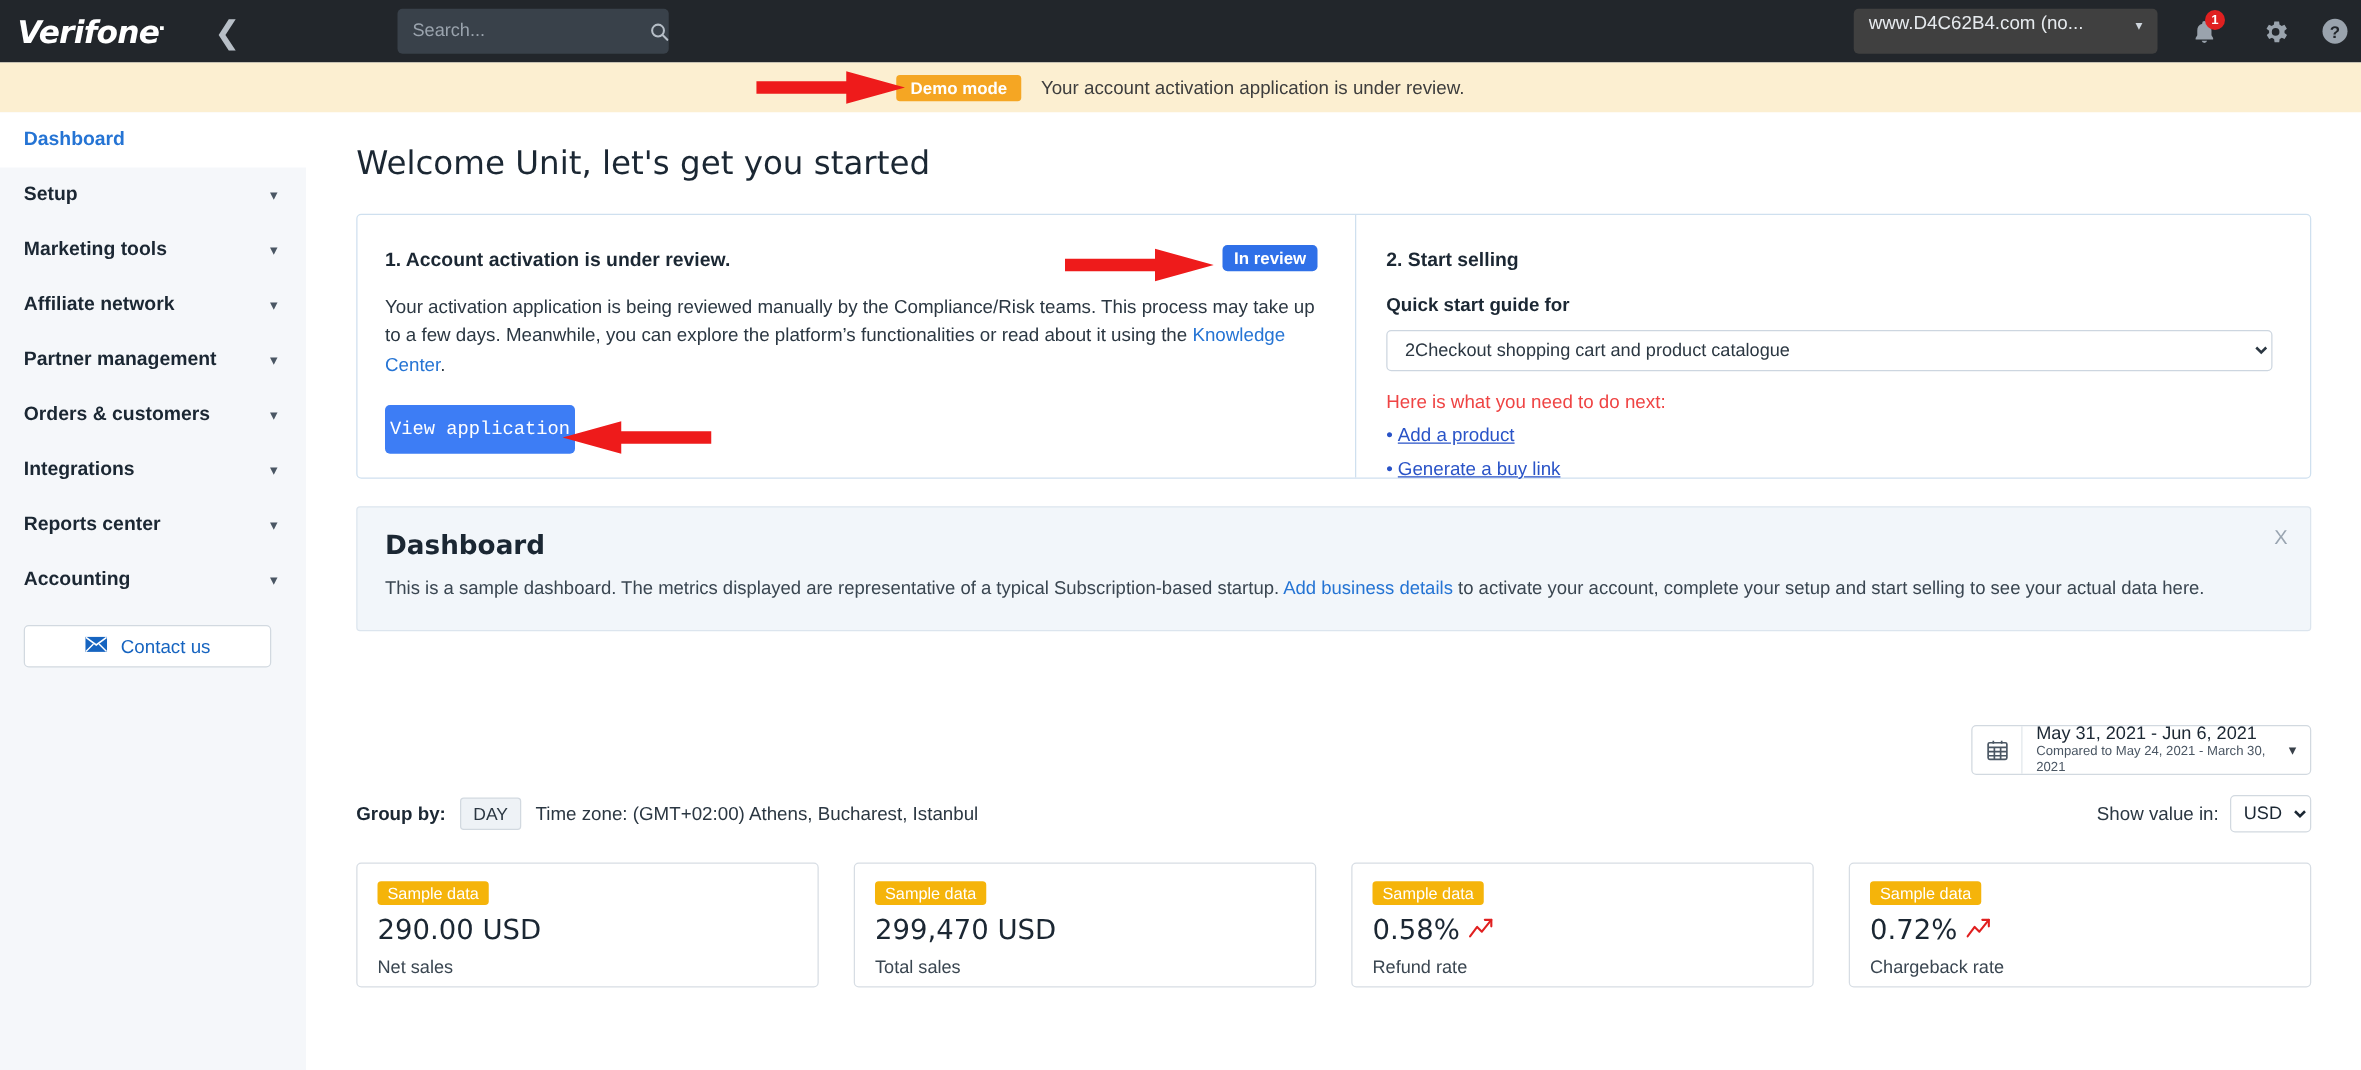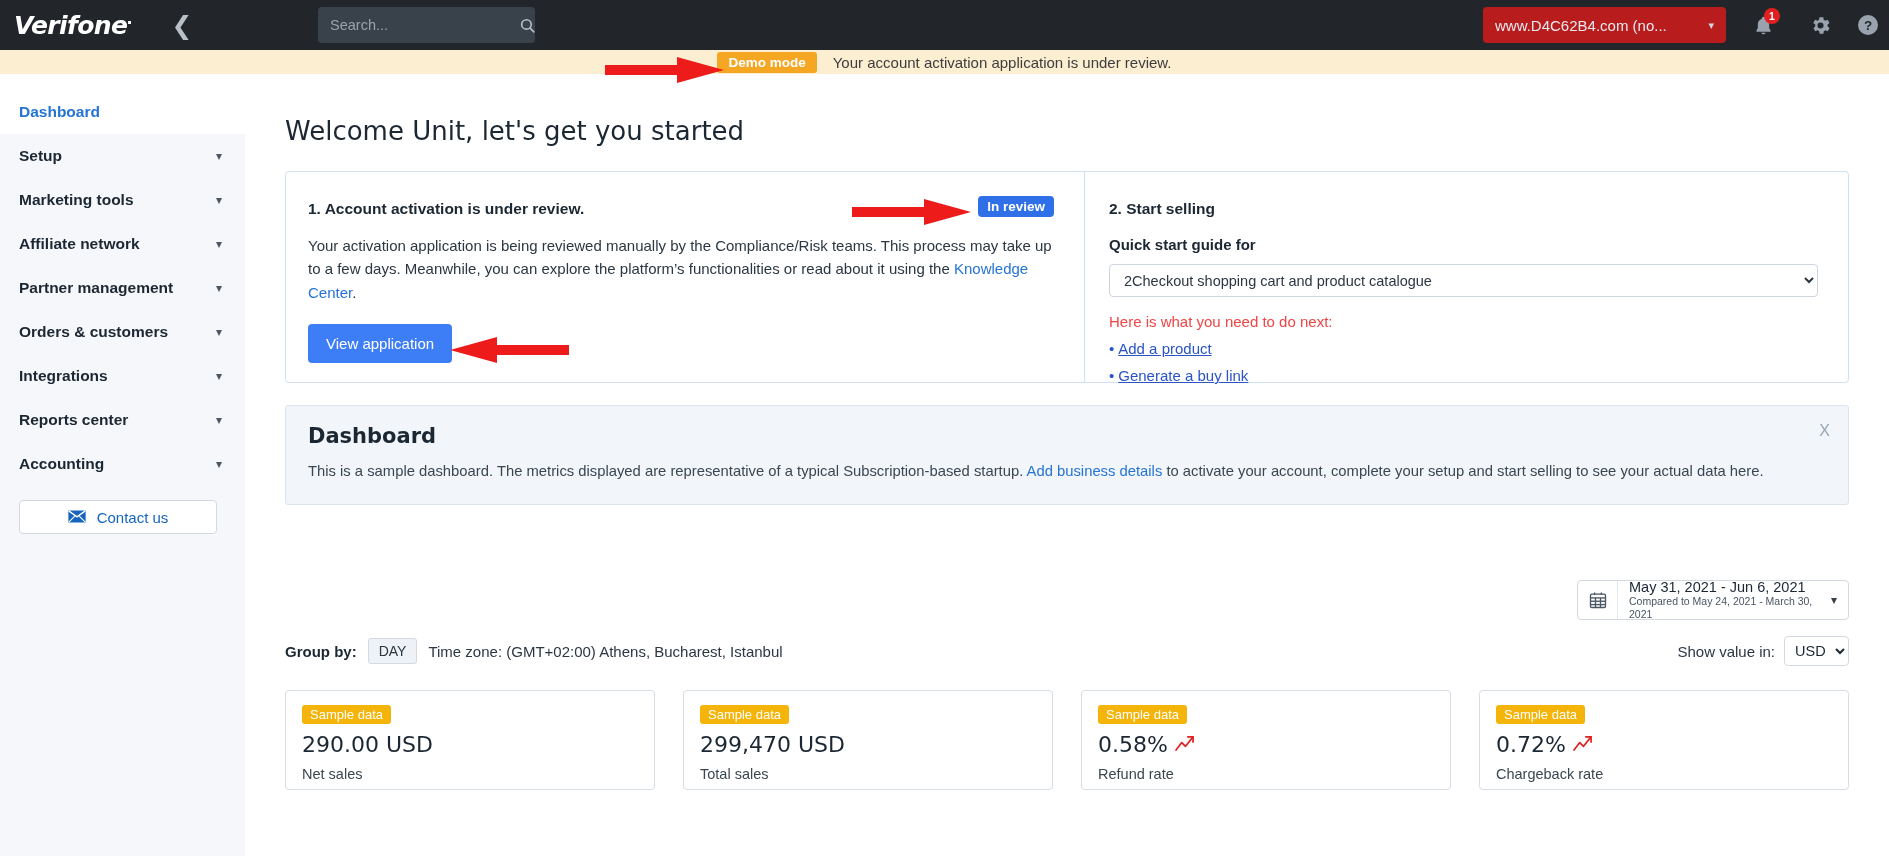--- a/index.html
+++ b/index.html
@@ -48,22 +48,22 @@
     color: #cfd6dd; font-size: 14.5px;
     padding-left: 12px;
     font-family: "Liberation Sans", sans-serif;
   }
   .search-input::placeholder { color: #9aa3ad; }
   .search-icon { width: 34px; display:flex; align-items:center; justify-content:center; cursor:pointer; }
 
   .acct-select {
     position: absolute; right: 163px; top: 7px;
     width: 243px; height: 36px;
-    background: #b91c1c; border-radius: 4px;
-    display: flex; align-items: center; justify-content: space-between;
+    background: #404040; border-radius: 4px;
+    display: flex; align-items: flex-end; justify-content: space-between;
     padding: 16px 12px; cursor: pointer;
   }
   .acct-label { color: #e6eaee; font-size: 15px; white-space: nowrap; overflow:hidden; }
   .acct-caret { color: #cfd6dd; font-size: 11px; }
 
   .hdr-icon {
     position: absolute; top: 0; height: 50px;
     display: flex; align-items: center; justify-content: center;
     cursor: pointer; width: 42px;
   }
@@ -75,21 +75,21 @@
     background: #e02020; color: #fff;
     font-size: 10.5px; font-weight: bold;
     border-radius: 50%;
     width: 16px; height: 16px;
     display:flex; align-items:center; justify-content:center;
   }
 
   
   .demo-banner {
     position: absolute; top: 50px; left: 0;
-    width: 1889px; height: 24px;
+    width: 1889px; height: 40px;
     background: #fcefd1;
     display: flex; align-items: center; justify-content: center;
   }
   .demo-chip {
     background: #f5a623; color: #ffffff;
     font-size: 13.5px; font-weight: bold;
     padding: 3px 11px; border-radius: 3px;
   }
   .demo-text { margin-left: 16px; color: #3d3d3d; font-size: 15px; }
 
@@ -151,22 +151,22 @@
     margin-top: 16px; font-size: 15px; color: #2b3742; line-height: 1.55;
     max-width: 750px;
   }
   .lnk { color: #2574d4; text-decoration: none; cursor: pointer; }
   .lnk-u { color: #2953c7; text-decoration: underline; cursor: pointer; }
   .view-app-btn {
     margin-top: 20px;
     background: #3d7df5; color: #ffffff;
     border: none; border-radius: 4px;
     font-size: 15px; cursor: pointer;
-    padding: 11px 18px;
-    font-family: Liberation Sans, sans-serif;
+    padding: 11px 4px;
+    font-family: Liberation Mono, monospace;
   }
   .qs-label { margin-top: 18px; font-size: 15px; font-weight: bold; color: #1b2733; }
   .qs-select {
     margin-top: 11px;
     width: 100%; height: 33px;
     border: 1px solid #cdd6e0; border-radius: 4px;
     background: #ffffff; color: #2b3742;
     font-size: 14.5px; padding: 0 10px;
     font-family: "Liberation Sans", sans-serif;
     cursor: pointer;

